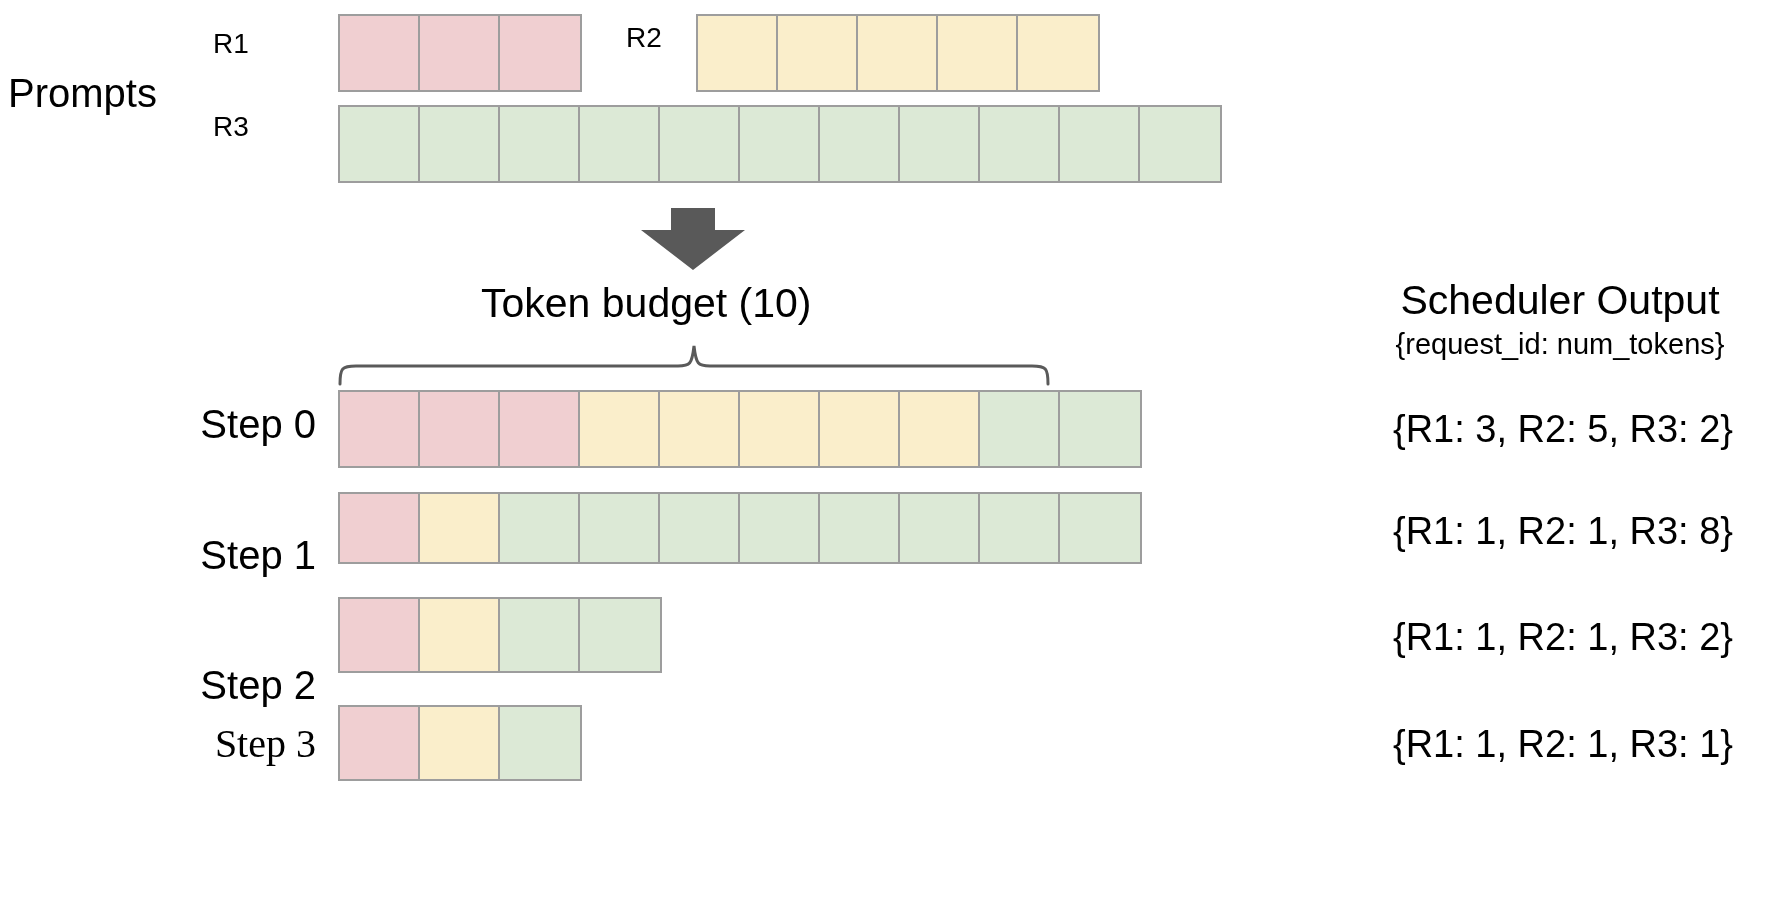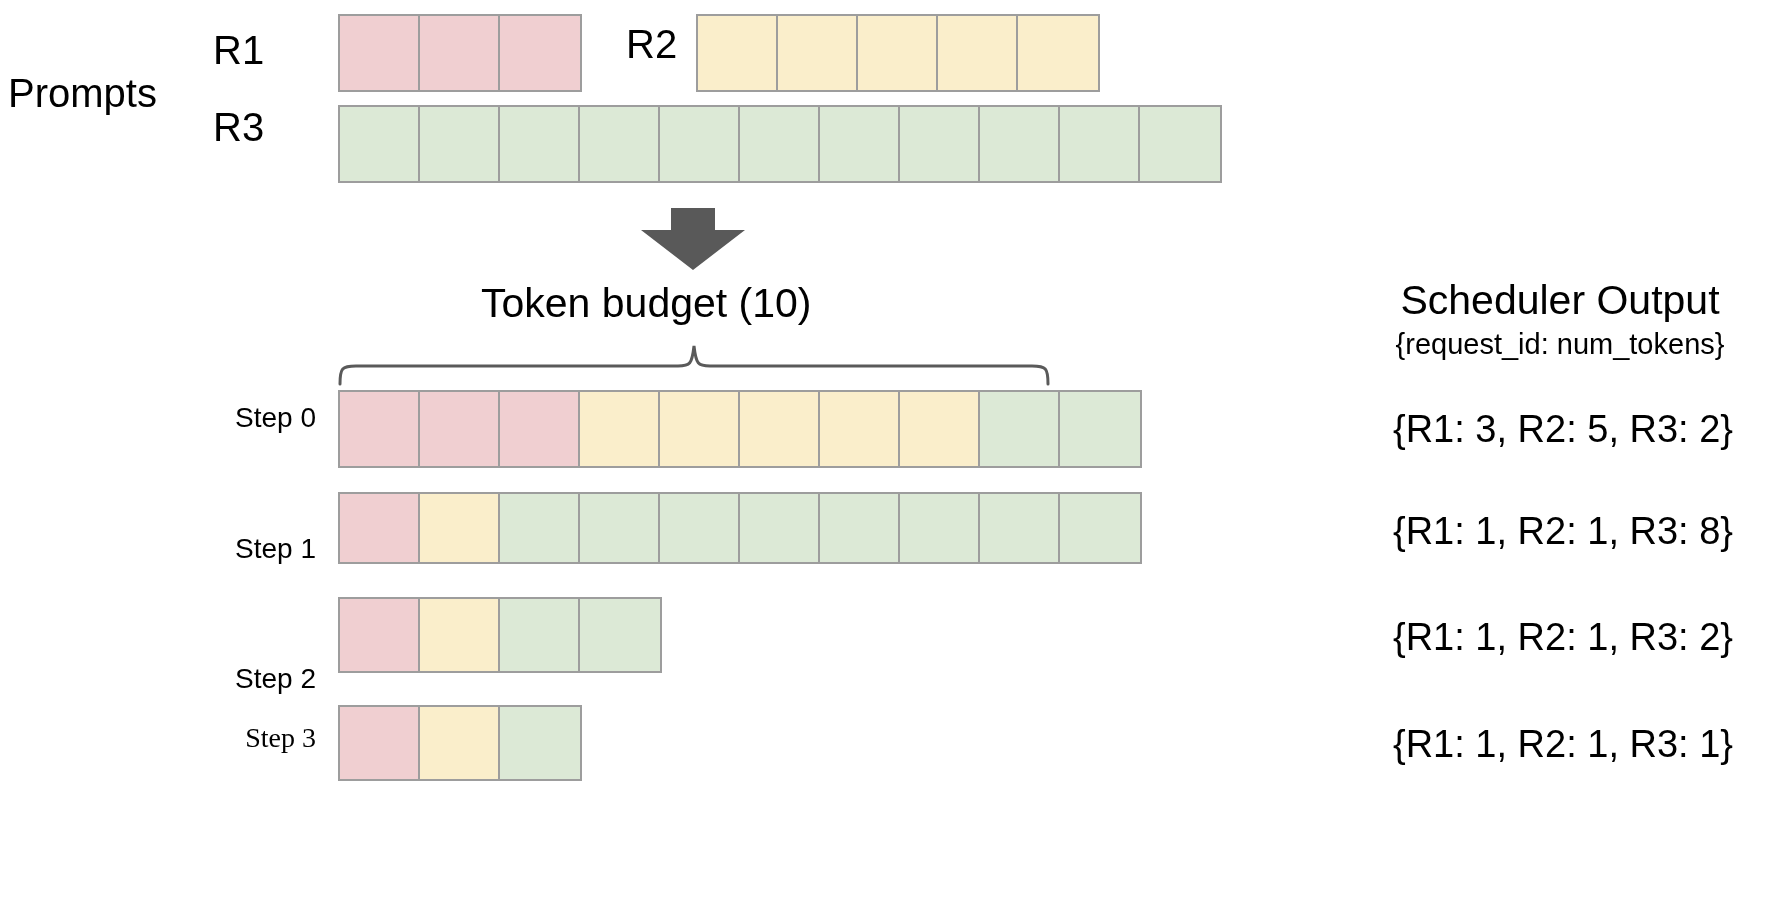--- a/index.html
+++ b/index.html
@@ -30,36 +30,36 @@
     border-right: 2px solid #9d9d9d;
   }
   .cell:last-child { border-right: none; }
   .c-r1 { background: #f0cfd1; }
   .c-r2 { background: #faeecb; }
   .c-r3 { background: #dce9d6; }
 
   
   .lbl {
     position: absolute;
-    font-size: 40px;
+    font-size: 28px;
     line-height: 1;
     white-space: nowrap;
   }
   .lbl-prompts {
     left: 8px;
     top: 73px;
     font-size: 40px;
   }
   .lbl-r1 { left: 213px; top: 30px; }
   .lbl-r2 { left: 626px; top: 24px; }
-  .lbl-r3 { left: 213px; top: 107px; }
+  .lbl-r3 { left: 213px; top: 113px; }
 
   .lbl-step {
     position: absolute;
-    font-size: 28px;
+    font-size: 40px;
     line-height: 1;
     white-space: nowrap;
     left: 186px;
     width: 130px;
     text-align: right;
   }
 
   
   .arrow-wrap {
     position: absolute;

